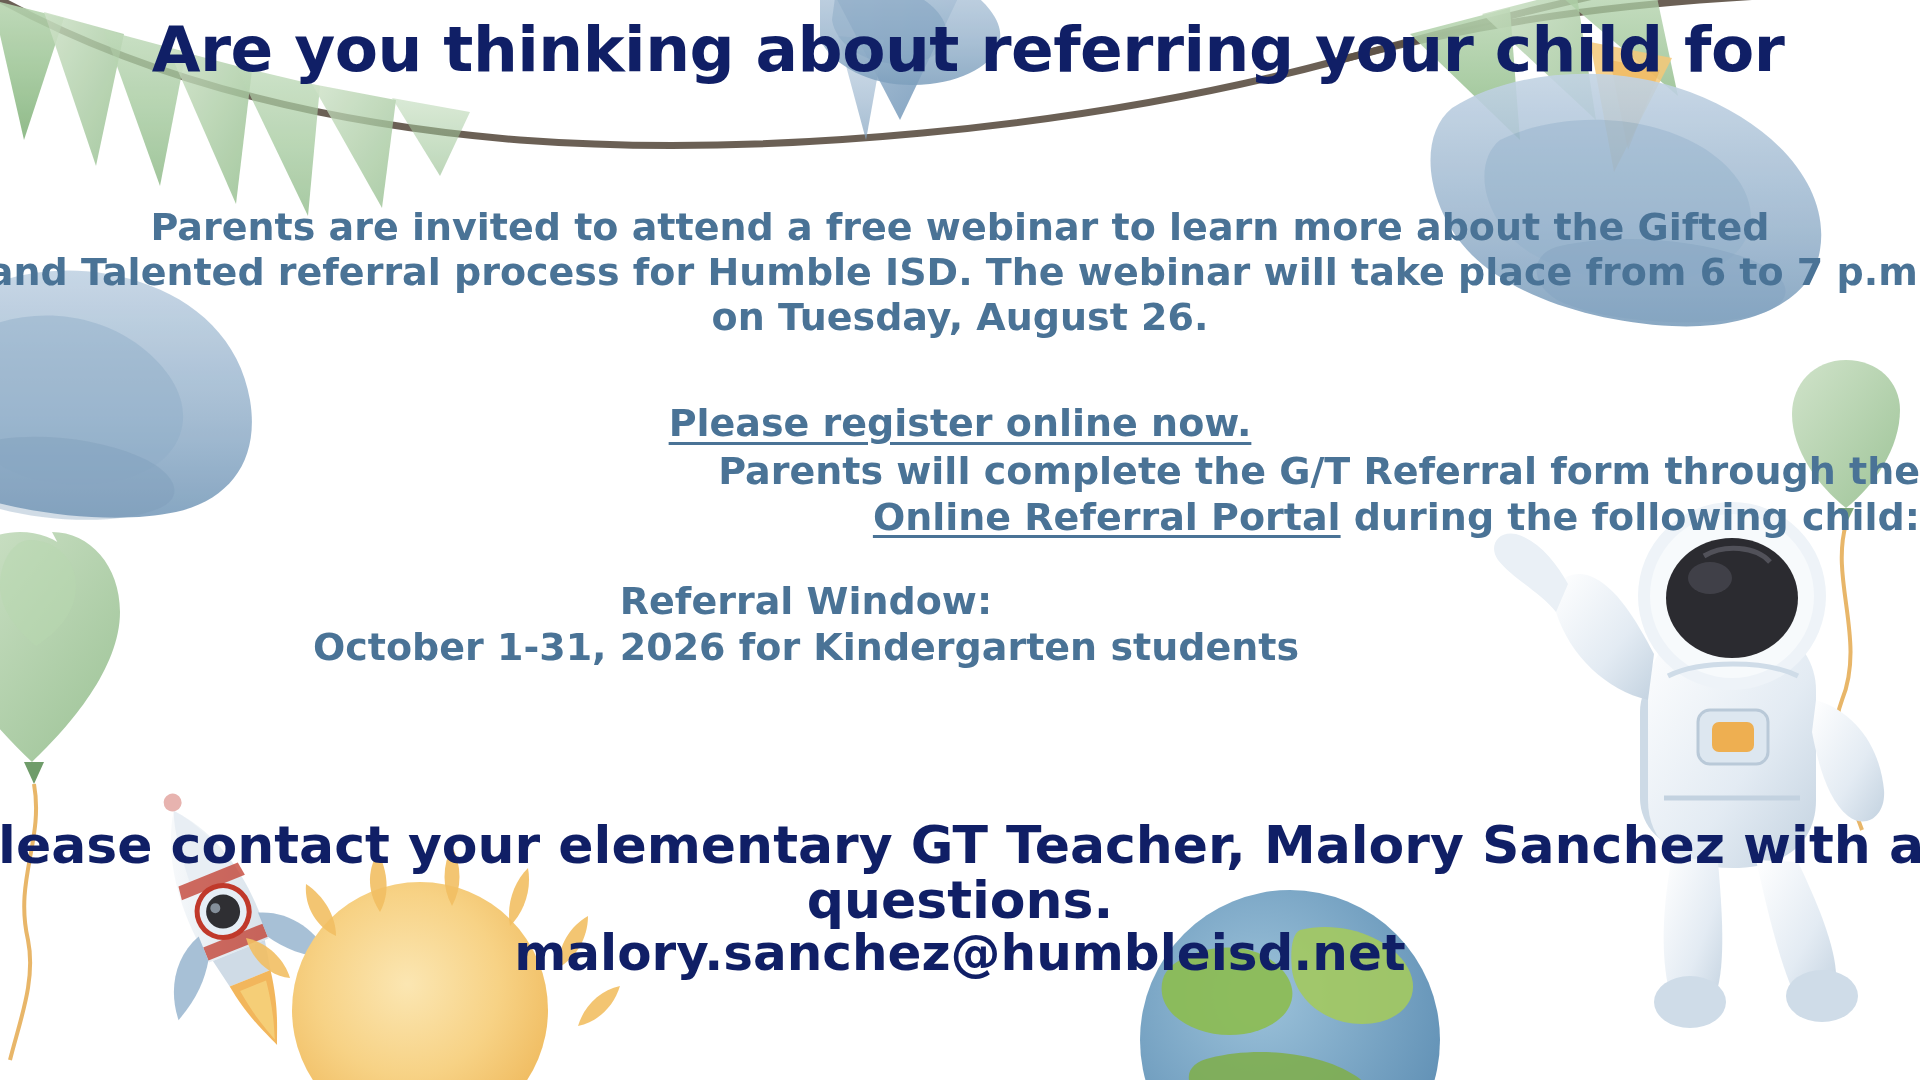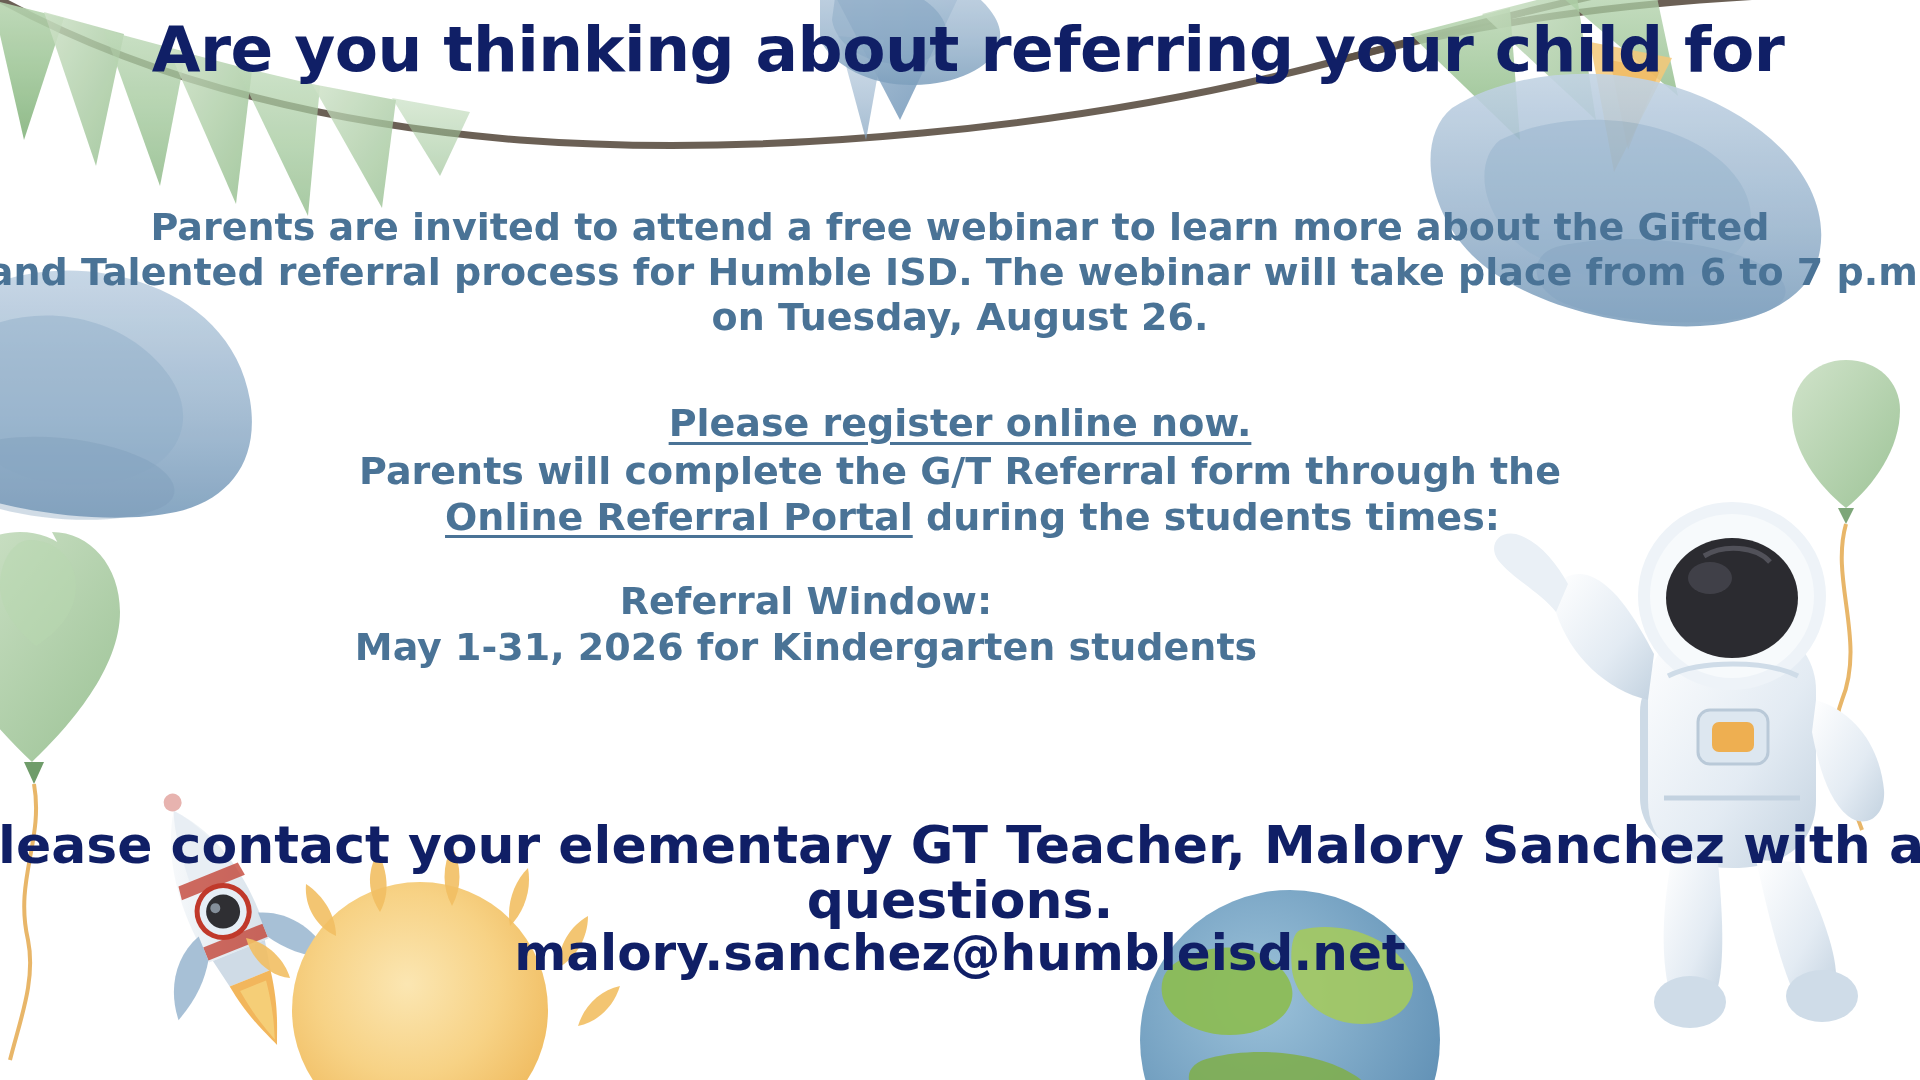--- a/index.html
+++ b/index.html
@@ -35,21 +35,21 @@
   .registerline{
     position:absolute;left:0;top:368px;width:1920px;text-align:center;margin-top:33px;
   }
   .registerline .lnk{
     color:#4a7396;font-weight:bold;font-size:38px;
     text-decoration:underline;text-decoration-thickness:3px;text-underline-offset:6px;
   }
 
   .body2{
     position:absolute;left:0;top:448px;width:1920px;
-    text-align:center;color:#4a7396;
+    text-align:right;color:#4a7396;
     font-weight:bold;font-size:38px;line-height:1.22;
     white-space:nowrap;
   }
   .body2 .row{display:block;}
   .body2 .lnk{
     text-decoration:underline;text-decoration-thickness:3px;text-underline-offset:5px;color:#4a7396;margin-left:25px;
   }
 
   .window{
     position:absolute;left:0;top:578px;width:1612px;
@@ -265,26 +265,26 @@
       <span>and Talented referral process for Humble ISD. The webinar will take place from 6 to 7 p.m.</span>
       <span>on Tuesday, August 26.</span>
     </div>
 
     <div class="registerline">
       <span class="lnk">Please register online now.</span>
     </div>
 
     <div class="body2">
       <span class="row">Parents will complete the G/T Referral form through the</span>
-      <span class="row"><span class="lnk">Online Referral Portal</span><span> during the students times:</span></span>
+      <span class="row"><span class="lnk">Online Referral Portal</span><span> during the following child:</span></span>
     </div>
 
     <div class="window">
       <span>Referral Window:</span>
-      <span>May 1-31, 2026 for Kindergarten students</span>
+      <span>October 1-31, 2026 for Kindergarten students</span>
     </div>
 
     <div class="contact">
       <span>Please contact your elementary GT Teacher, Malory Sanchez with any</span>
       <span>questions.</span>
       <span class="email">malory.sanchez@humbleisd.net</span>
     </div>
 
   </div>
 </div>

